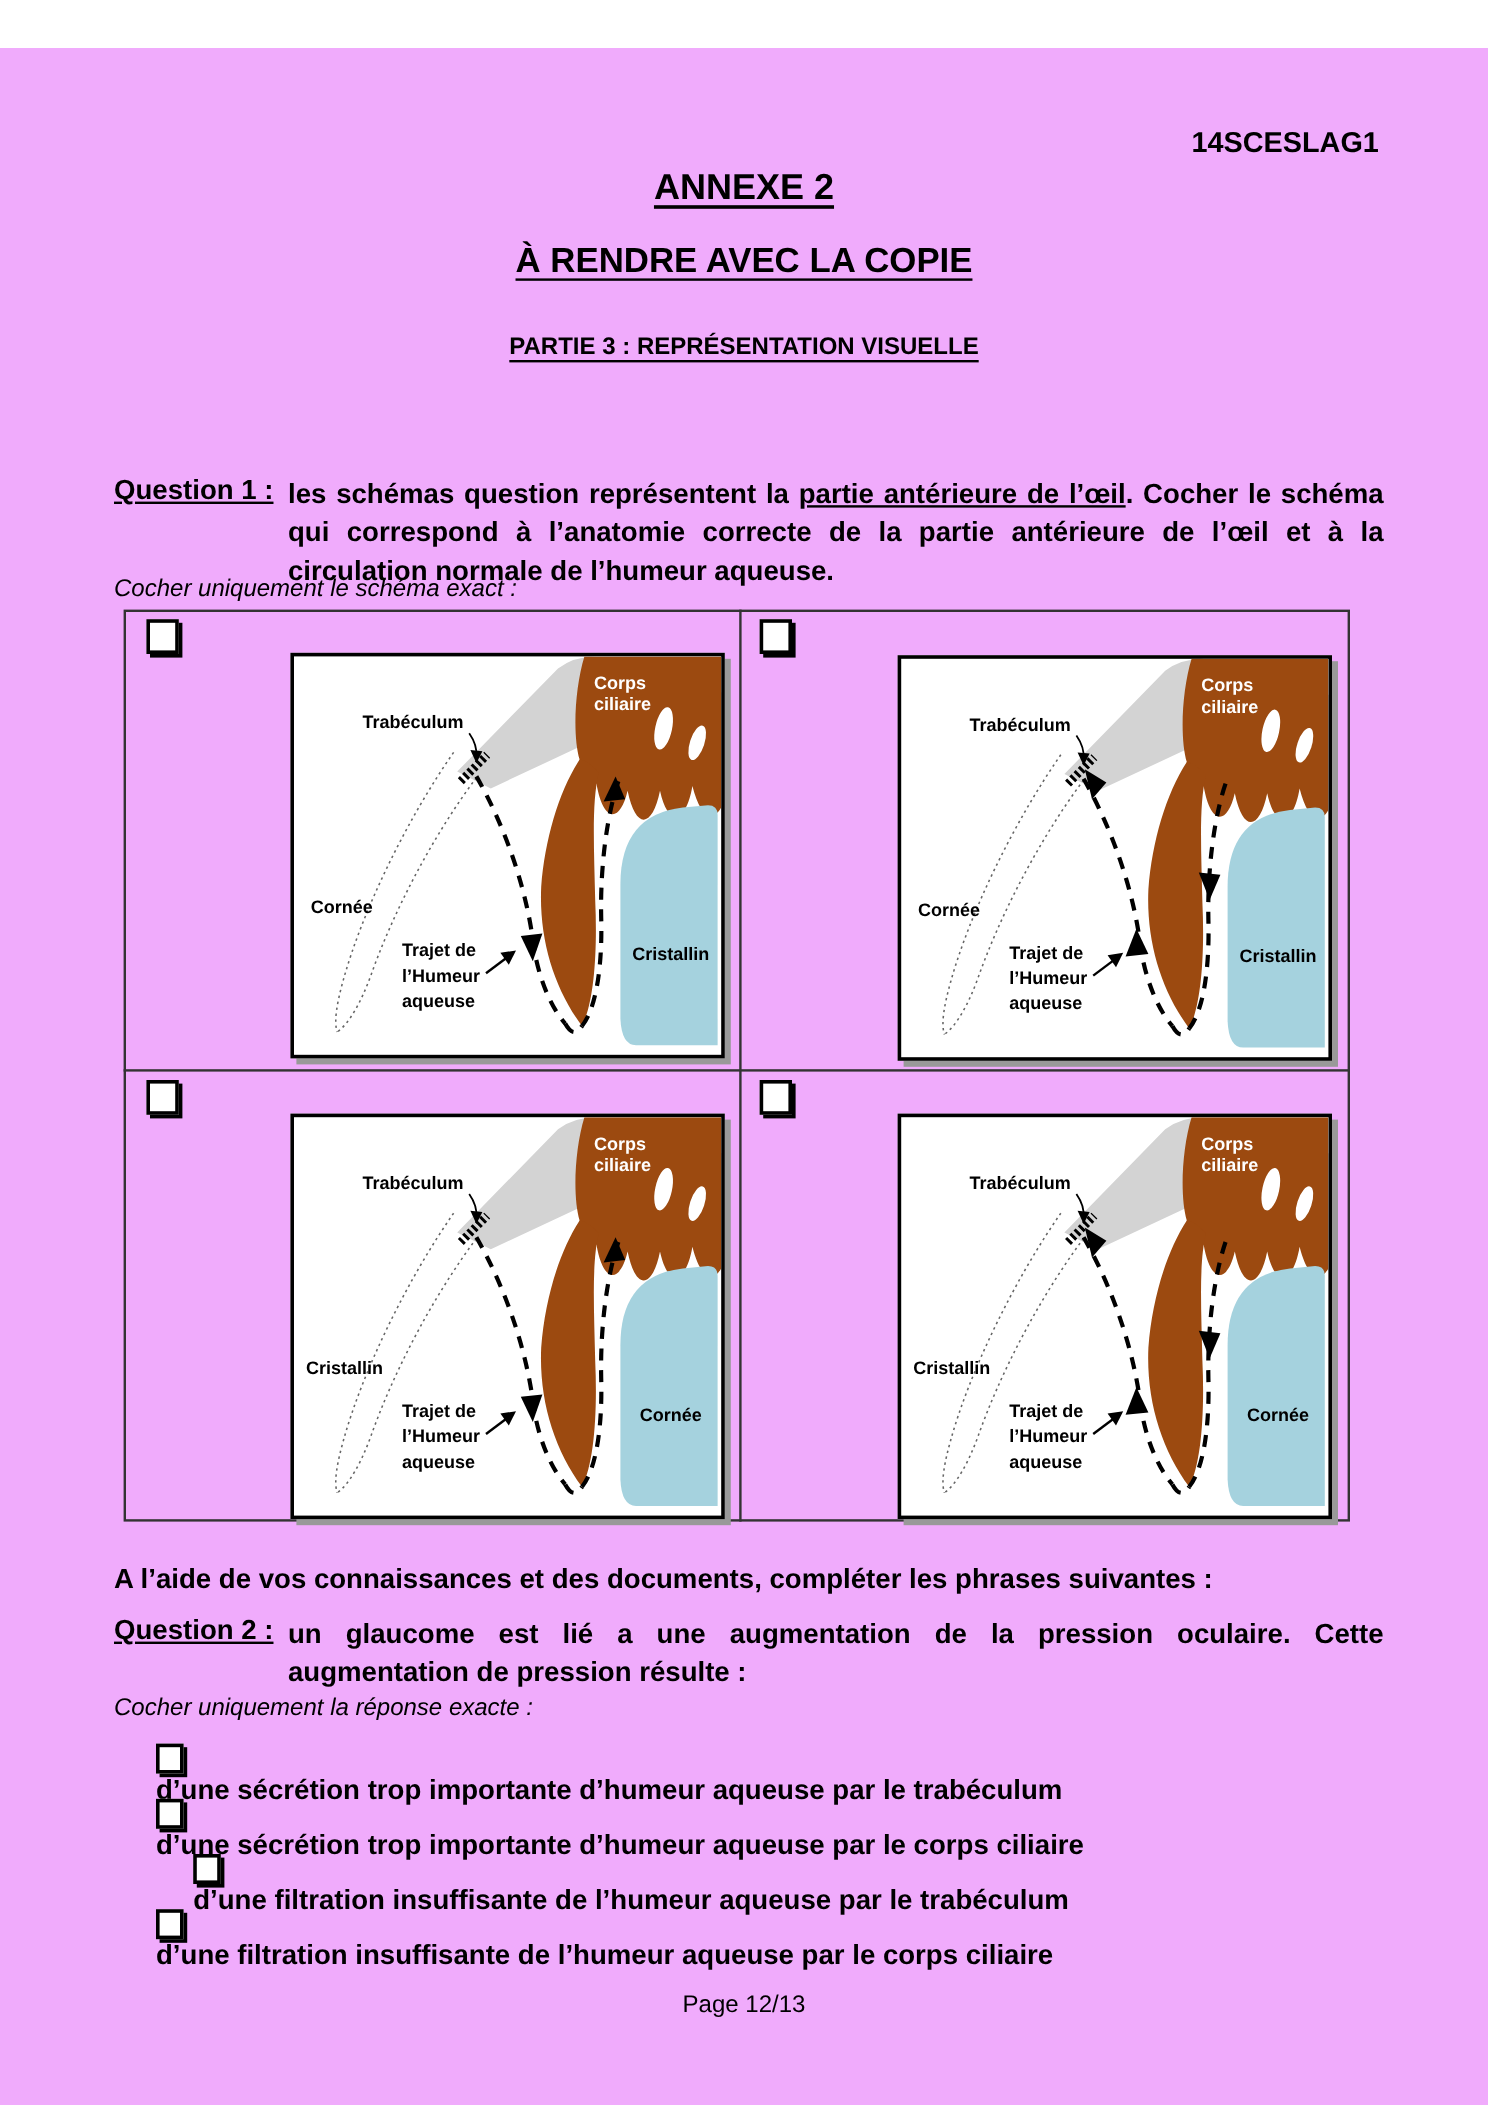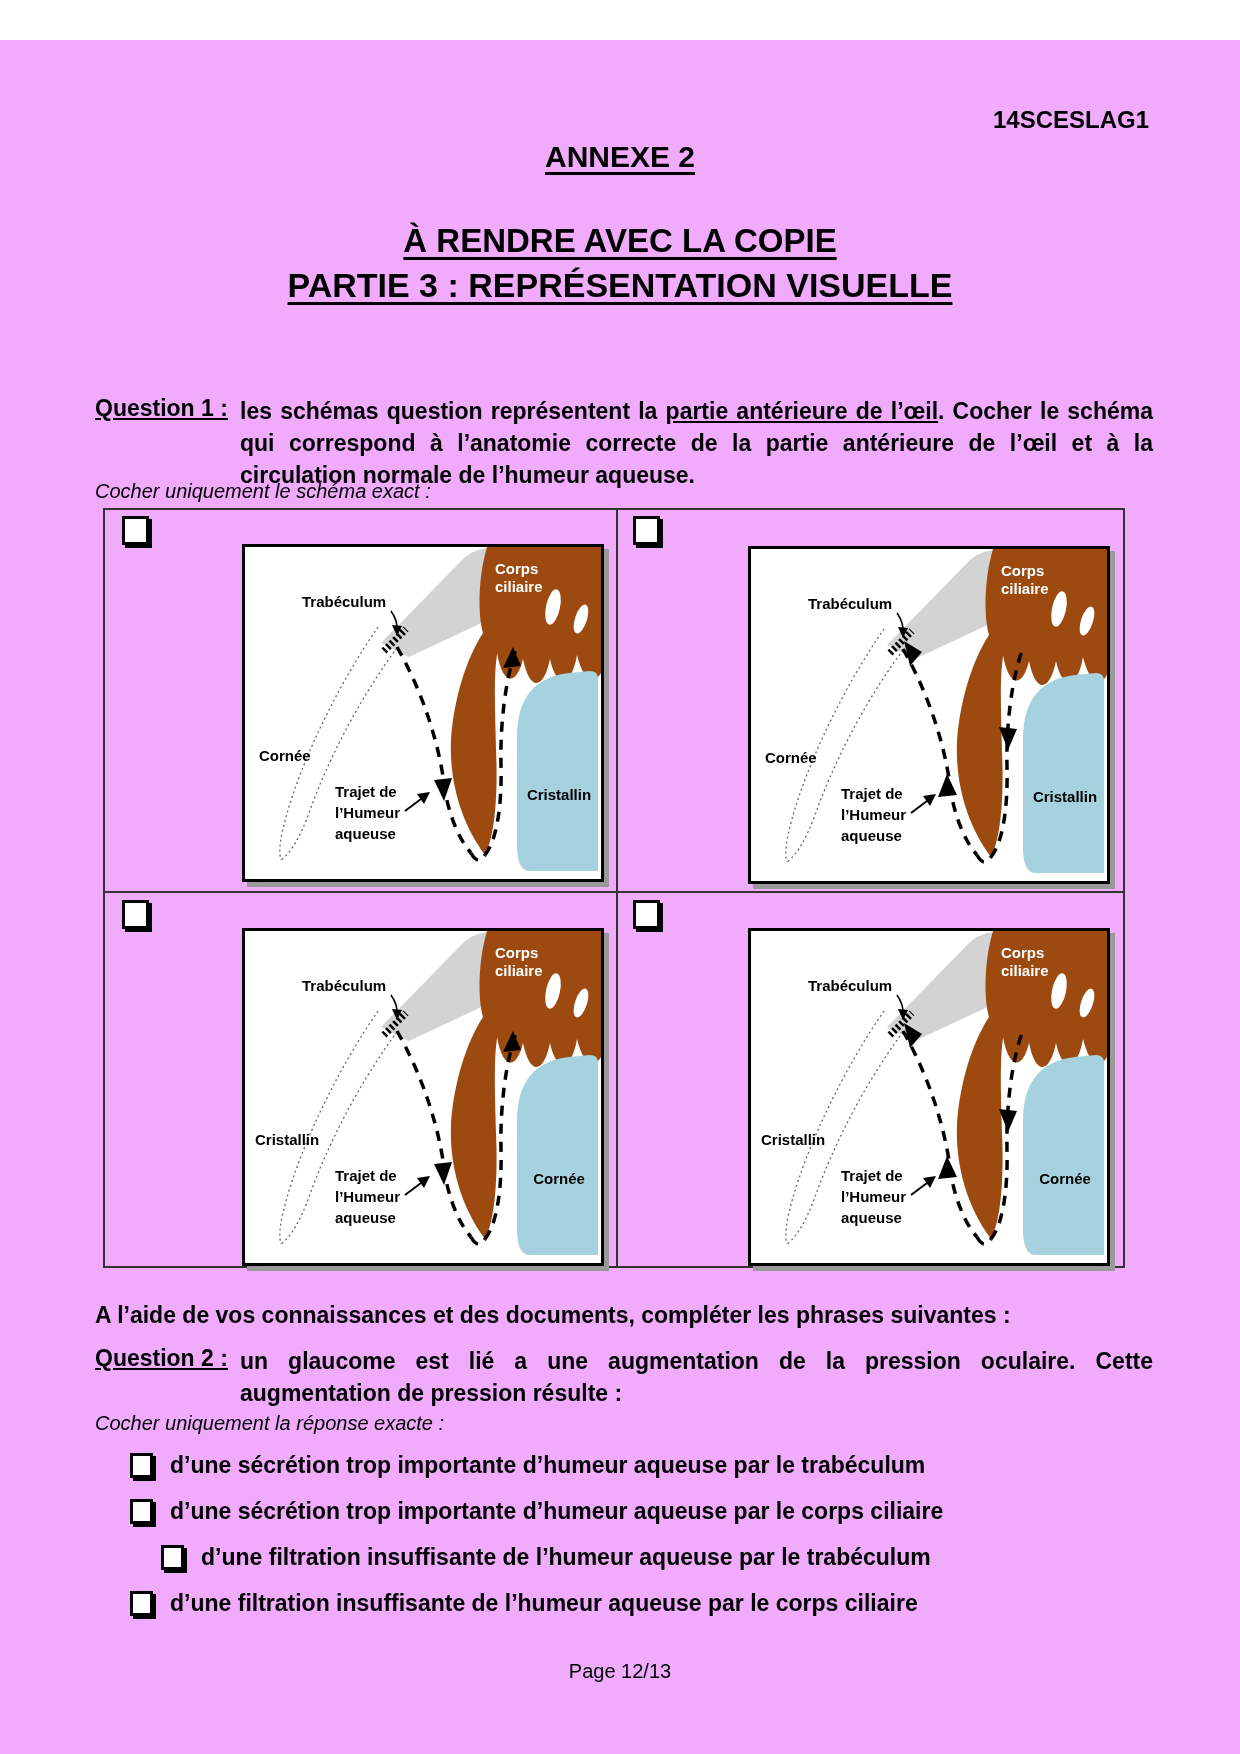--- a/index.html
+++ b/index.html
@@ -2,22 +2,22 @@
 <html><head>
 <meta charset="utf-8">
 <style>
   html,body{margin:0;padding:0;background:#fff;}
   .page{position:relative;width:1240px;height:1754px;background:#f0abfc;
         font-family:"Liberation Sans",sans-serif;color:#000;overflow:hidden;margin-top:40px;}
   .abs{position:absolute;}
   .code{top:66px;right:91px;font-size:24px;font-weight:bold;}
   .title{left:0;right:0;text-align:center;font-weight:bold;text-decoration:underline;text-underline-offset:5px;}
   .t1{top:100px;font-size:30px;}
-  .t2{top:182px;font-size:33px;}
-  .t3{top:226px;font-size:34px;}
+  .t2{top:162px;font-size:29px;}
+  .t3{top:238px;font-size:20px;}
   .body-bold{font-size:23px;font-weight:bold;}
   .intro1{left:95px;top:296px;width:1058px;}
   .intro2{left:95px;top:1262px;width:1058px;}
   .qblock{left:95px;width:1058px;padding-left:145px;box-sizing:border-box;}
   .q1{top:355px;}
   .q2{top:1305px;}
   .qlabel{position:absolute;left:0;top:0;font-size:23px;font-weight:bold;text-decoration:underline;}
   .qtext{font-size:23px;font-weight:bold;text-align:justify;line-height:32px;}
   .uline{text-decoration:underline;}
   .instr{left:95px;font-size:20px;font-style:italic;}
@@ -25,21 +25,21 @@
   .i2{top:1372px;}
   .outerbox{left:103px;top:468px;width:1022px;height:760px;border:2px solid #333;box-sizing:border-box;}
   .vdiv{left:616px;top:468px;width:2px;height:760px;background:#333;}
   .hdiv{left:103px;top:851px;width:1022px;height:2px;background:#333;}
   .cb{width:21px;height:23px;border:3px solid #000;background:#fff;box-shadow:3px 3px 0 #000;}
   .cb-s{width:17px;height:19px;border:3px solid #000;background:#fff;box-shadow:3px 3px 0 #000;}
   .frame{width:356px;height:332px;border:3px solid #000;background:#fff;box-shadow:5px 5px 0 #999;}
   .frame svg{display:block;width:356px;height:332px;}
   .dlbl{font-family:"Liberation Sans",sans-serif;font-size:15px;font-weight:bold;fill:#000;}
   .wlbl{fill:#fff;}
-  .optrow{left:130px;height:28px;display:flex;align-items:flex-start;}
+  .optrow{left:130px;height:28px;display:flex;align-items:flex-start;flex-direction:column;}
   .optrow .cb-s{margin-right:17px;flex:0 0 auto;margin-top:1px;}
   .optlabel{font-size:23px;font-weight:bold;line-height:26px;}
   .footer{left:0;right:0;top:1620px;text-align:center;font-size:20px;}
 </style>
 </head>
 <body>
 
 <svg width="0" height="0" style="position:absolute" aria-hidden="true">
   <defs>
     <g id="eye-shapes">

